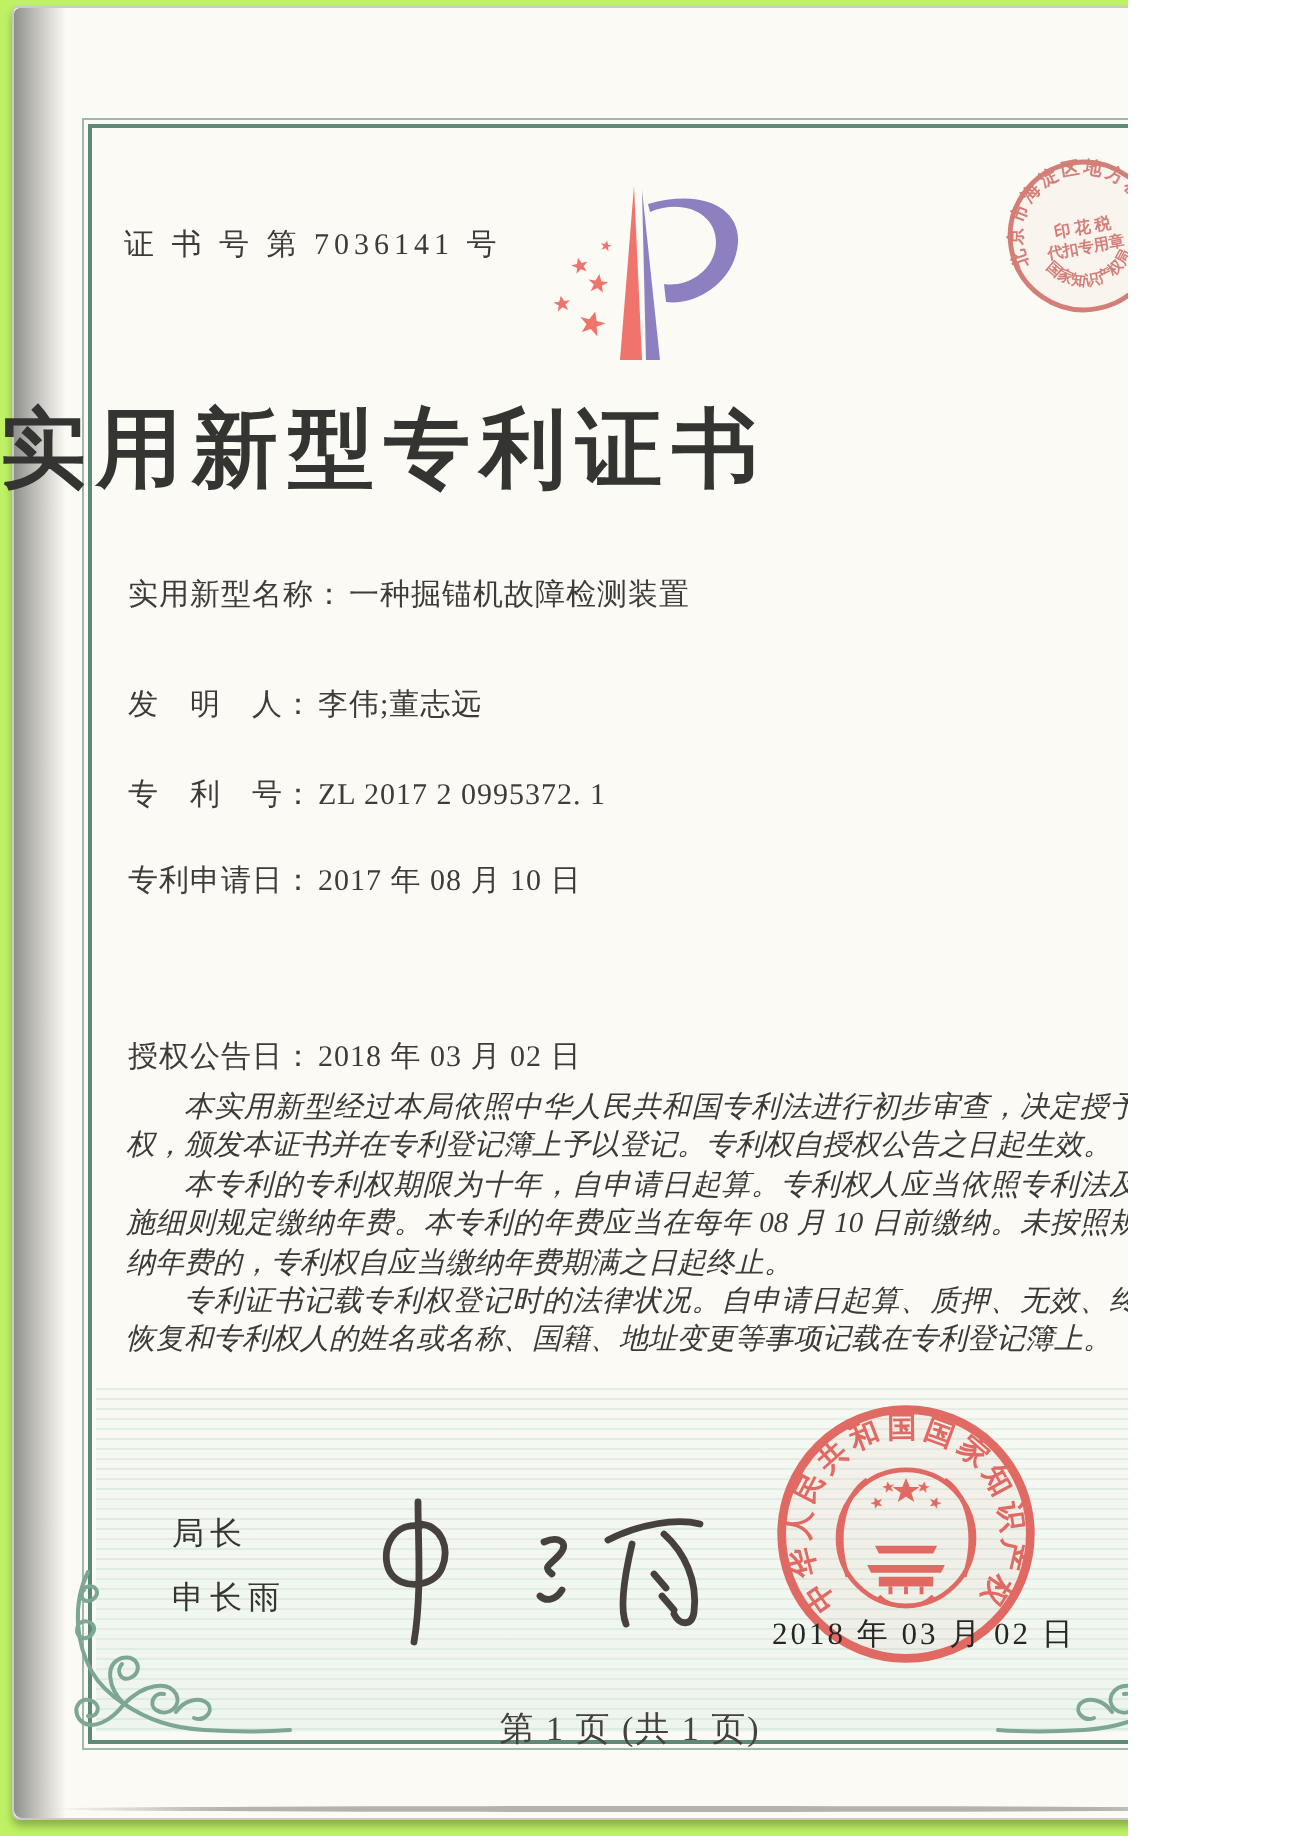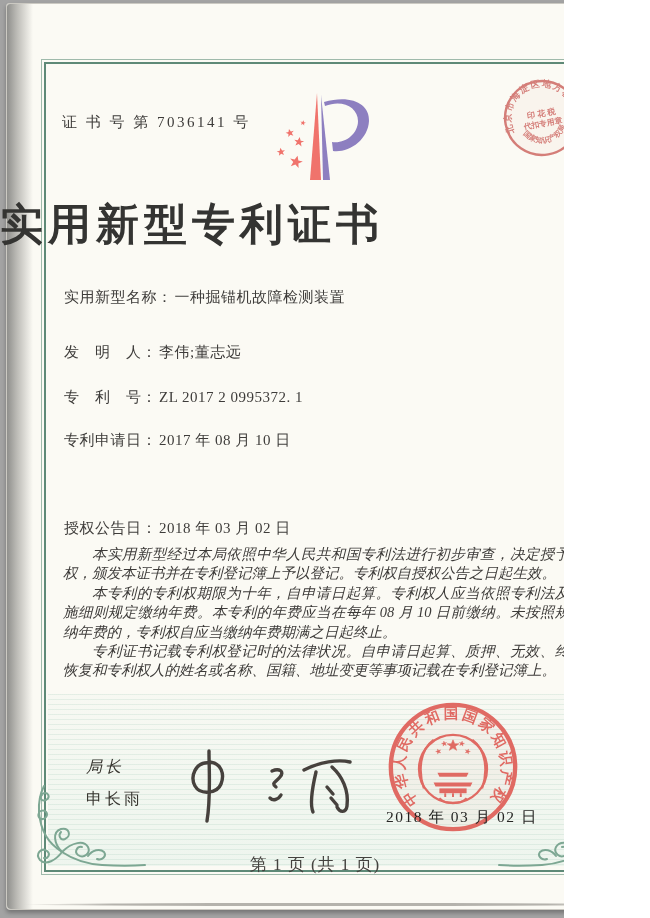--- a/index.html
+++ b/index.html
@@ -1,17 +1,17 @@
 <!DOCTYPE html>
 <html><head>
 <meta charset="utf-8">
 <style>
   html,body{margin:0;padding:0;}
   body{width:650px;height:918px;background:#ffffff;font-family:"Liberation Serif","DejaVu Serif",serif;}
-  .scan{position:relative;width:564px;height:918px;overflow:hidden;background:#a3a3a3;}
+  .scan{position:relative;width:564px;height:918px;overflow:hidden;background:#bef264;}
   .page{position:absolute;left:6px;top:3px;width:637px;height:905px;background:#fbfaf4;
         border:1px solid #cbc9c2;border-radius:3px 5px 14px 4px;box-shadow:0 3px 4px rgba(0,0,0,.28);}
   .binding{position:absolute;left:0;top:0;bottom:0;width:26px;
         background:linear-gradient(90deg,#8f8f8c 0,#bcbbb6 38%,rgba(251,250,244,0) 100%);
         border-radius:3px 0 0 4px;}
   .frame{position:absolute;left:44px;top:62px;width:561px;height:806px;
         border:2.5px solid #5e8977;outline:1px solid #9fbaab;outline-offset:2px;z-index:1;}
   .band{position:absolute;left:48px;top:694px;width:554px;height:172px;z-index:1;
         background:
           repeating-linear-gradient(180deg,rgba(150,196,176,.20) 0 1px,rgba(150,196,176,0) 1px 5px),
@@ -21,21 +21,21 @@
   .tax-stamp{position:absolute;left:501px;top:77px;width:82px;height:82px;z-index:2;
         transform:rotate(-10deg);opacity:.88;}
   .title{position:absolute;left:0;top:196px;width:650px;text-align:left;font-size:43px;
         letter-spacing:5px;font-weight:600;color:#343432;z-index:2;}
   .field{position:absolute;left:64px;font-size:15px;color:#3e3c3a;letter-spacing:.5px;z-index:2;white-space:nowrap;}
   .f0{top:288px}.f1{top:343px}.f2{top:388px}.f3{top:431px}.f4{top:474px}.f5{top:519px}
   .field .val{margin-left:2px;}
   .body-text{position:absolute;left:63px;top:545px;width:536px;font-size:14.5px;line-height:19.4px;
         text-align:justify;color:#3c3a38;z-index:2;}
   .body-text p{margin:0;text-indent:2em;font-style:italic;}
-  .signer-title{position:absolute;left:86px;top:757px;font-size:16px;letter-spacing:3px;color:#37352f;z-index:3;font-style:italic;}
+  .signer-title{position:absolute;left:86px;top:757px;font-size:16px;letter-spacing:3px;color:#37352f;z-index:3;}
   .signer-name{position:absolute;left:86px;top:789px;font-size:16px;letter-spacing:3px;color:#37352f;z-index:3;}
   .signature{position:absolute;left:182px;top:745px;width:170px;height:80px;z-index:3;}
   .seal{position:absolute;left:385px;top:699px;width:136px;height:136px;z-index:3;opacity:.92;}
   .seal-date{position:absolute;left:386px;top:807px;font-size:15.5px;letter-spacing:1.5px;
         color:#262624;z-index:4;white-space:nowrap;}
   .footer{position:absolute;left:230px;top:853px;width:170px;text-align:center;font-size:17px;
         letter-spacing:1px;color:#44423f;z-index:2;}
   .orn{position:absolute;top:784px;width:118px;height:92px;z-index:2;}
   .orn-left{left:28px;}
   .orn-right{left:498px;transform:scaleX(-1);}

